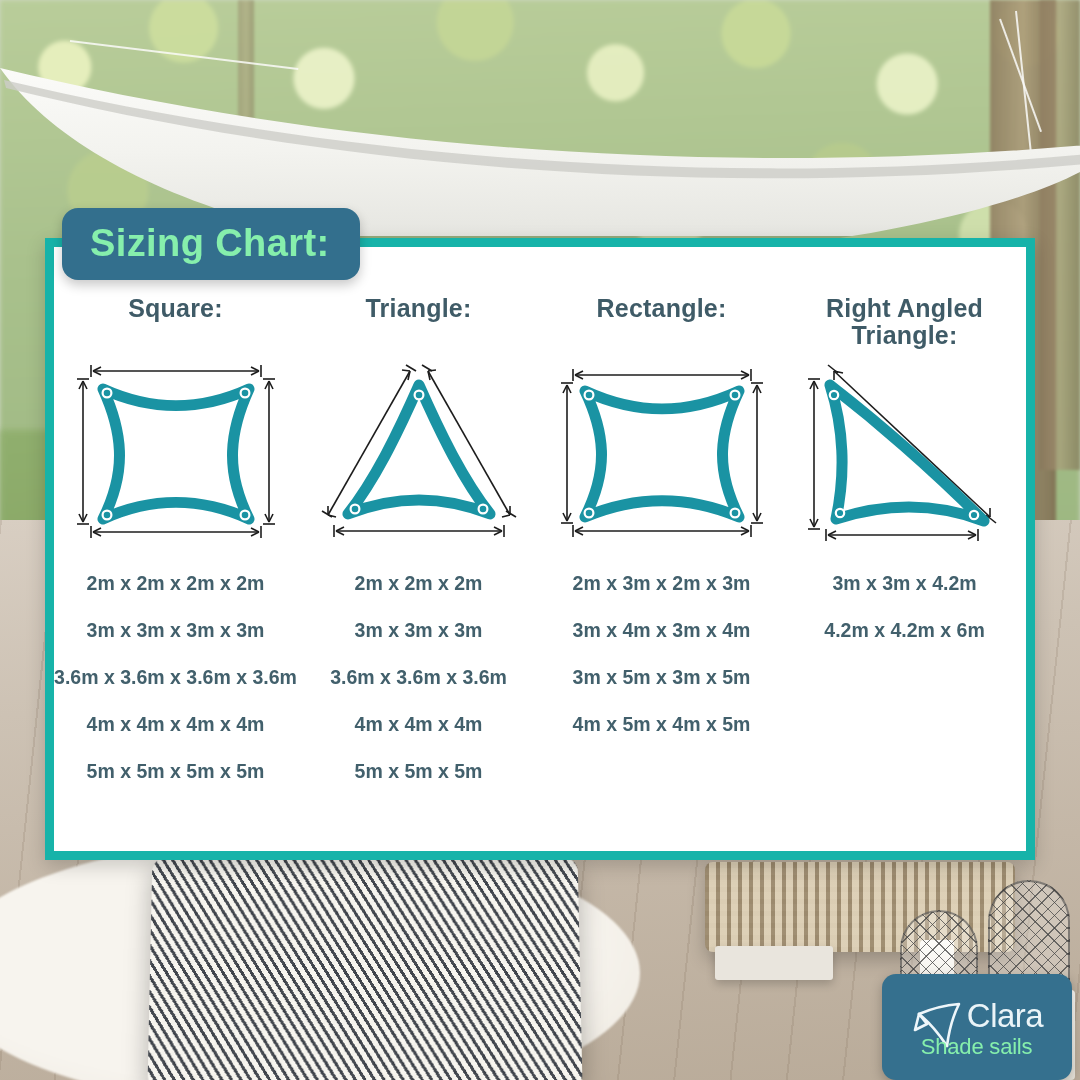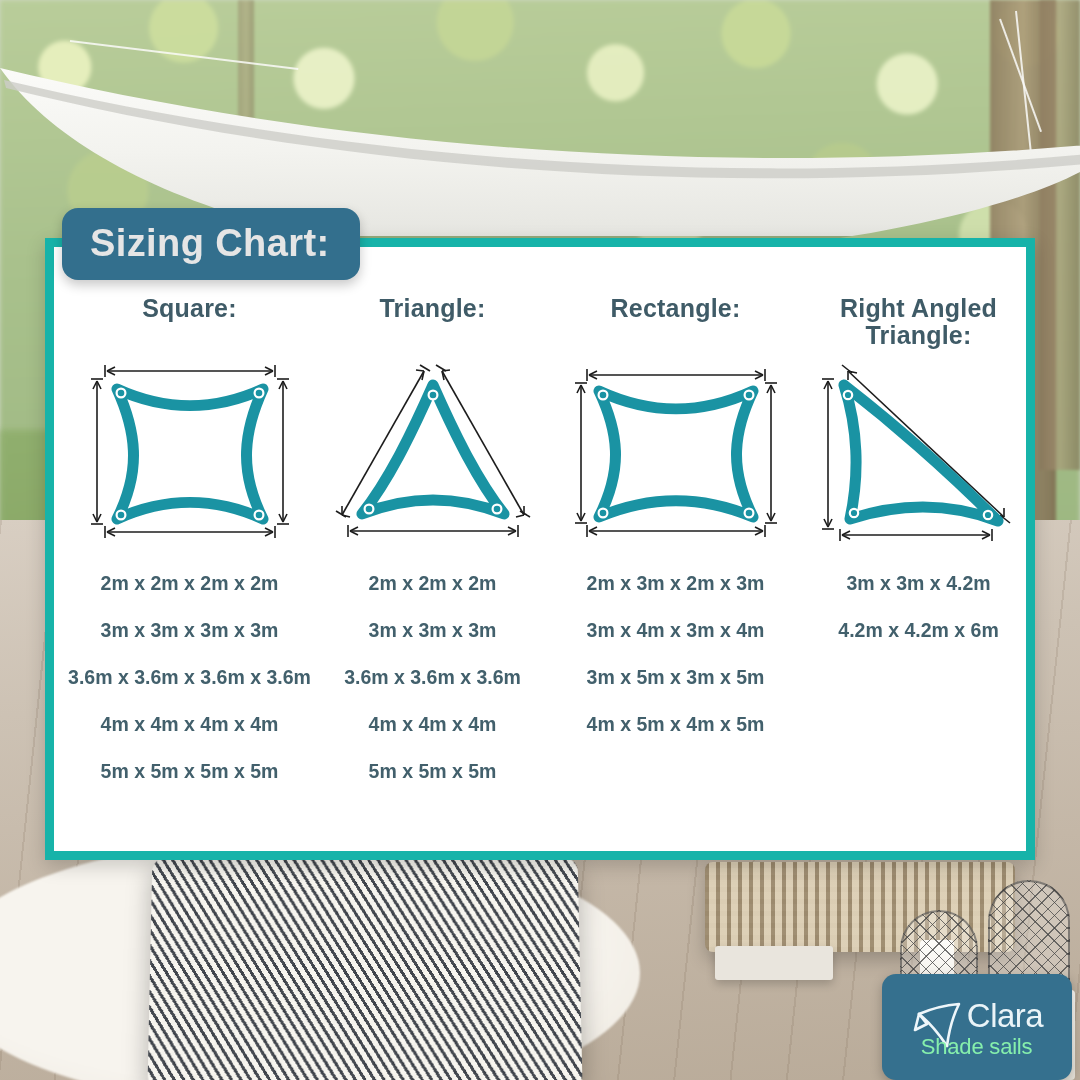--- a/index.html
+++ b/index.html
@@ -121,26 +121,26 @@
 
   #header-pill{
     position:absolute; left:62px; top:208px;
     padding:16px 30px 18px 28px;
     background:#336f8d;
     border-radius:16px;
     box-shadow:0 5px 12px rgba(0,0,0,.22);
     z-index:5;
   }
   #header-pill .title{
-    font-size:38px; font-weight:bold; color:#e5e5e5; letter-spacing:.4px; line-height:1;
+    font-size:38px; font-weight:bold; color:#86efac; letter-spacing:.4px; line-height:1;
   }
 
   .cols{
     position:absolute; left:0; top:0; width:972px; height:652px;
-    display:grid; grid-template-columns:repeat(4,1fr);margin-left:14px;
+    display:grid; grid-template-columns:repeat(4,1fr);
   }
   .col{ display:flex; flex-direction:column; align-items:center; padding-top:48px; }
   .col-title{
     font-size:25px; font-weight:bold; color:#3f5b67; text-align:center;
     line-height:1.08; letter-spacing:.2px; min-height:62px;
   }
   .shape-box{ width:210px; height:185px; margin-top:2px; }
   .shape-box svg{ width:100%; height:100%; display:block; }
 
   .sizes{ margin-top:16px; display:flex; flex-direction:column; align-items:center; width:100%; }

